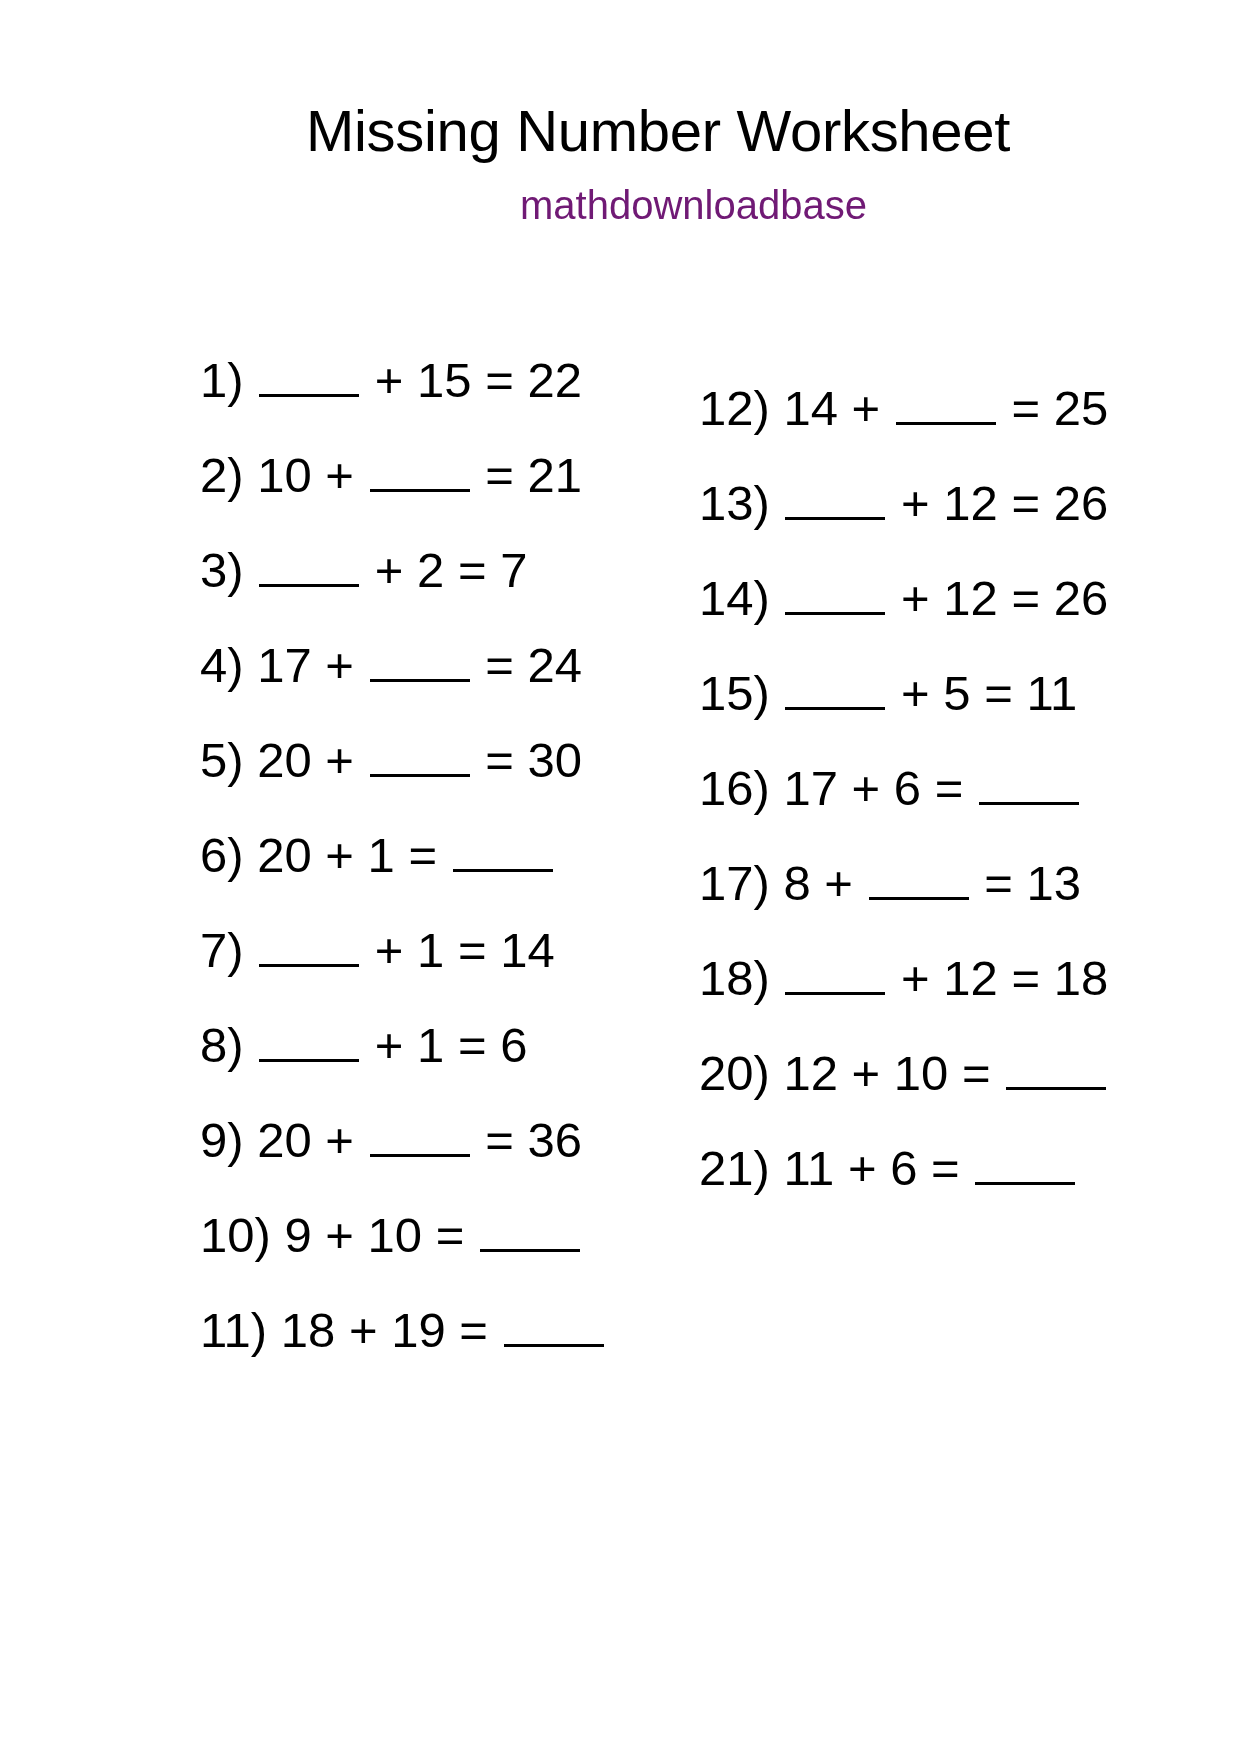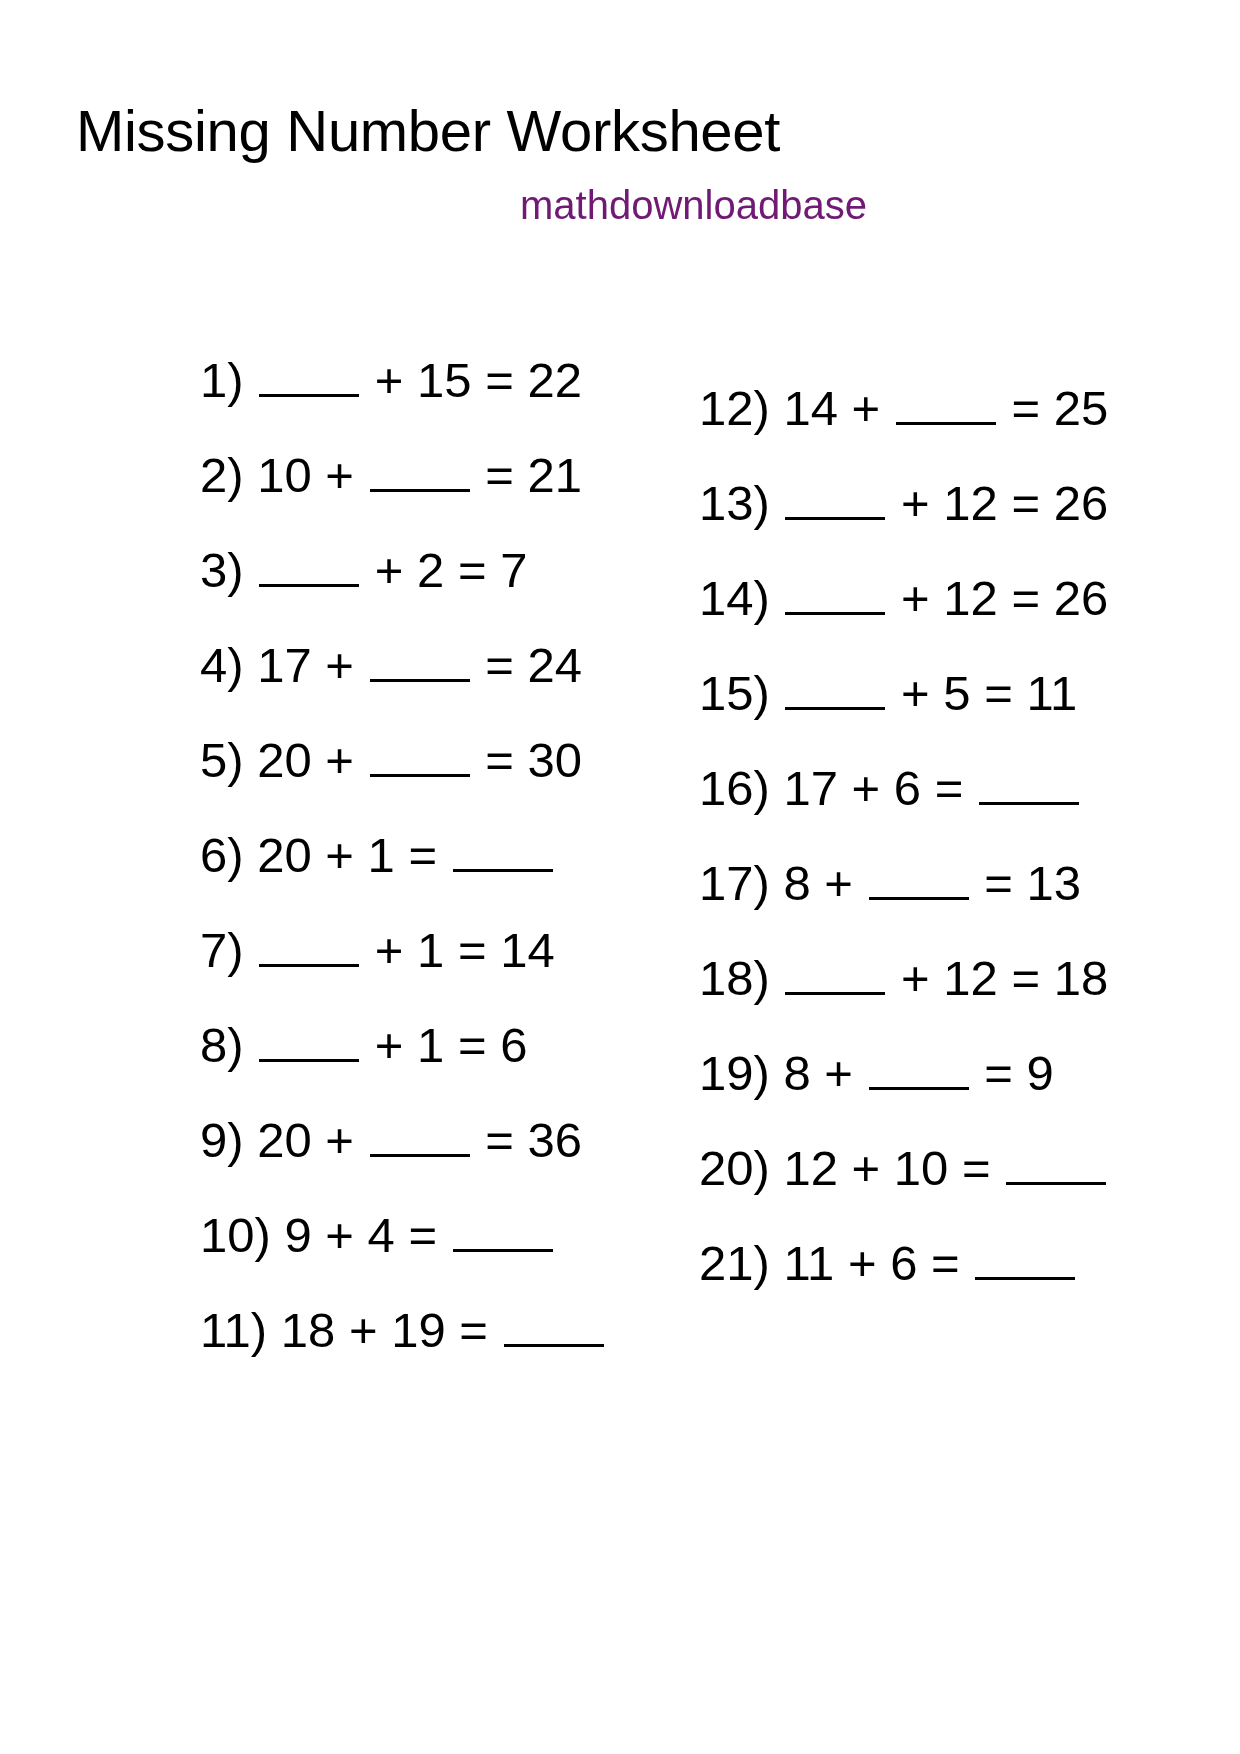--- a/index.html
+++ b/index.html
@@ -13,20 +13,21 @@
       position: relative;
       overflow: hidden;
       font-family: "Liberation Sans", "DejaVu Sans", sans-serif;
       color: #000000;
     }
     .title {
       position: absolute;
       left: 0;
       width: 1240px;
       top: 96px;
+      text-align: center;
       font-size: 58px;
       line-height: 70px;
       padding-left: 76px;
       box-sizing: border-box;
       letter-spacing: -0.3px;
     }
     .subtitle {
       position: absolute;
       left: 0;
       width: 1240px;
@@ -116,21 +117,21 @@
     <span class="tok">+ 1 = 6</span>
   </div>
   <div class="problem">
     <span class="tok">9)</span>
     <span class="tok">20 +</span>
     <span class="blank"></span>
     <span class="tok">= 36</span>
   </div>
   <div class="problem">
     <span class="tok">10)</span>
-    <span class="tok">9 + 4 =</span>
+    <span class="tok">9 + 10 =</span>
     <span class="blank"></span>
     
   </div>
   <div class="problem">
     <span class="tok">11)</span>
     <span class="tok">18 + 19 =</span>
     <span class="blank"></span>
     
   </div>
 </div>
@@ -172,26 +173,20 @@
     <span class="blank"></span>
     <span class="tok">= 13</span>
   </div>
   <div class="problem">
     <span class="tok">18)</span>
     
     <span class="blank"></span>
     <span class="tok">+ 12 = 18</span>
   </div>
   <div class="problem">
-    <span class="tok">19)</span>
-    <span class="tok">8 +</span>
-    <span class="blank"></span>
-    <span class="tok">= 9</span>
-  </div>
-  <div class="problem">
     <span class="tok">20)</span>
     <span class="tok">12 + 10 =</span>
     <span class="blank"></span>
     
   </div>
   <div class="problem">
     <span class="tok">21)</span>
     <span class="tok">11 + 6 =</span>
     <span class="blank"></span>
     

